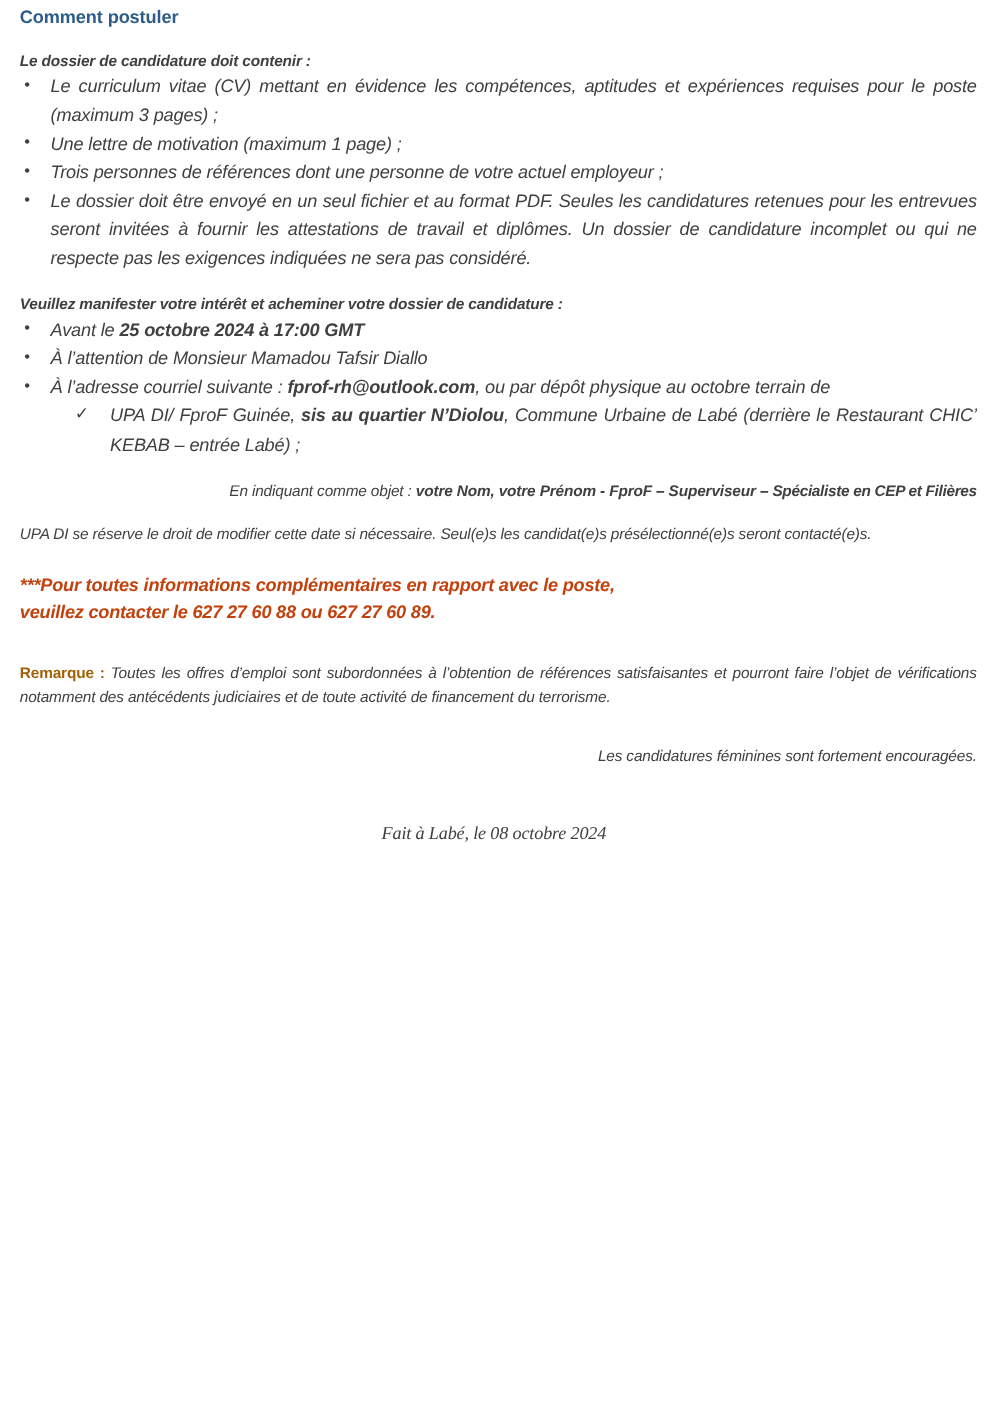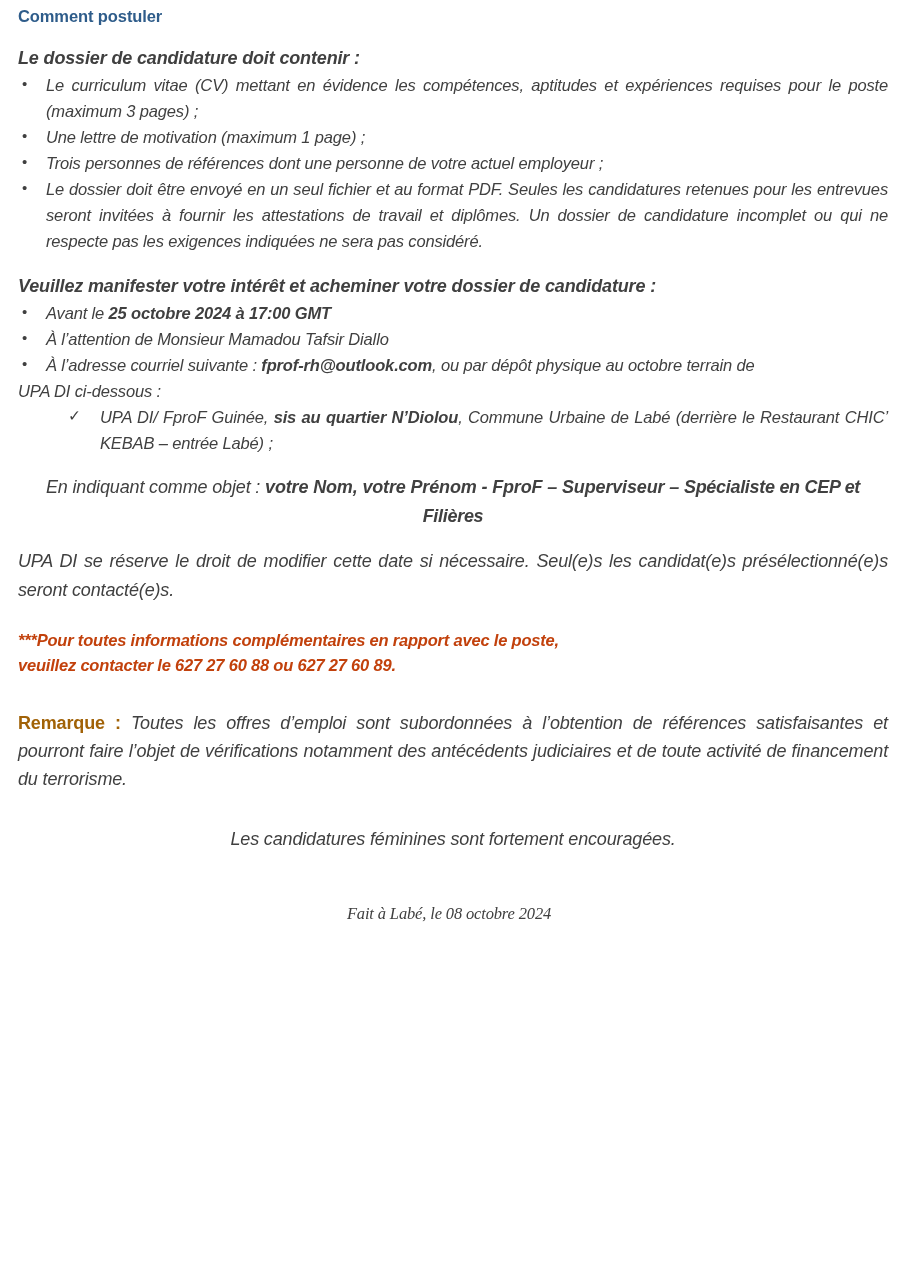--- a/index.html
+++ b/index.html
@@ -34,32 +34,32 @@
     font-size: 16.5px;
     line-height: 1.25;
     letter-spacing: -0.1px;
     margin: 0;
     padding-top: 6px;
   }
 
   
   .para {
     font-style: italic;
-    font-size: 18px;
+    font-size: 14px;
     line-height: 1.58;
     color: #404040;
     margin: 0;
     text-align: justify;
     letter-spacing: -0.15px;
   }
   .para.lead {
     font-weight: bold;
     text-align: left;
   }
-  .para.nojust { text-align: center; }
+  .para.nojust { text-align: right; }
   .sp-md  { height: 17px; }
   .sp-lg  { height: 24px; }
   .sp-xl  { height: 31px; }
 
   
   ul.bullets {
     list-style: none;
     margin: 0;
     padding: 0;
   }
@@ -184,21 +184,20 @@
       <span class="bullet-mark">•</span>
       <span>Avant le </span><span class="bi">25 octobre 2024 à 17:00 GMT</span>
     </li>
     <li class="tight">
       <span class="bullet-mark">•</span>
       <span>À l’attention de Monsieur Mamadou Tafsir Diallo</span>
     </li>
     <li class="outdent">
       <span class="bullet-mark">•</span>
       <span>À l’adresse courriel suivante : </span><span class="bi">fprof-rh@outlook.com</span><span>, ou par dépôt physique au octobre terrain de</span>
-      <span class="cont-line">UPA DI ci-dessous :</span>
     </li>
   </ul>
 
   <ul class="checks">
     <li>
       <span class="check-mark">✓</span>
       <span>UPA DI/ FproF Guinée, </span><span class="bi">sis au quartier N’Diolou</span><span>, Commune Urbaine de Labé (derrière le Restaurant CHIC’ KEBAB – entrée Labé) ;</span>
     </li>
   </ul>
 

